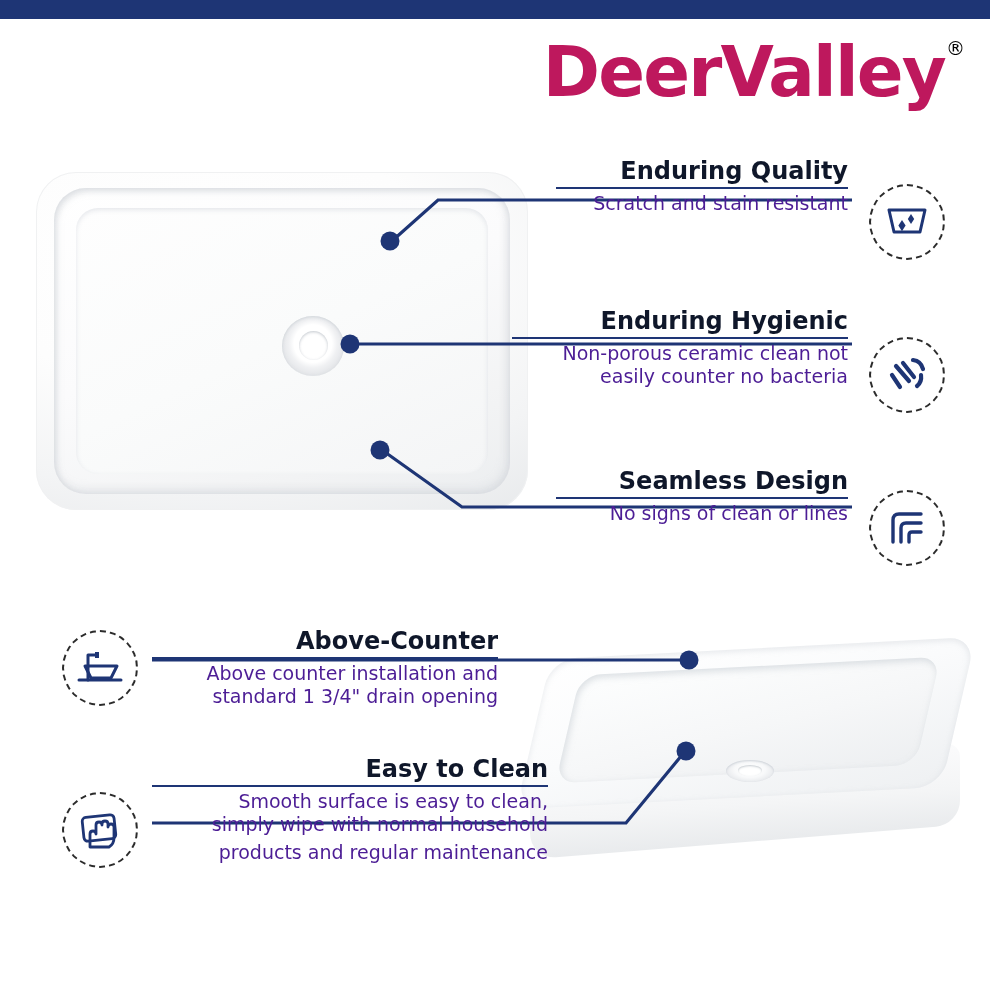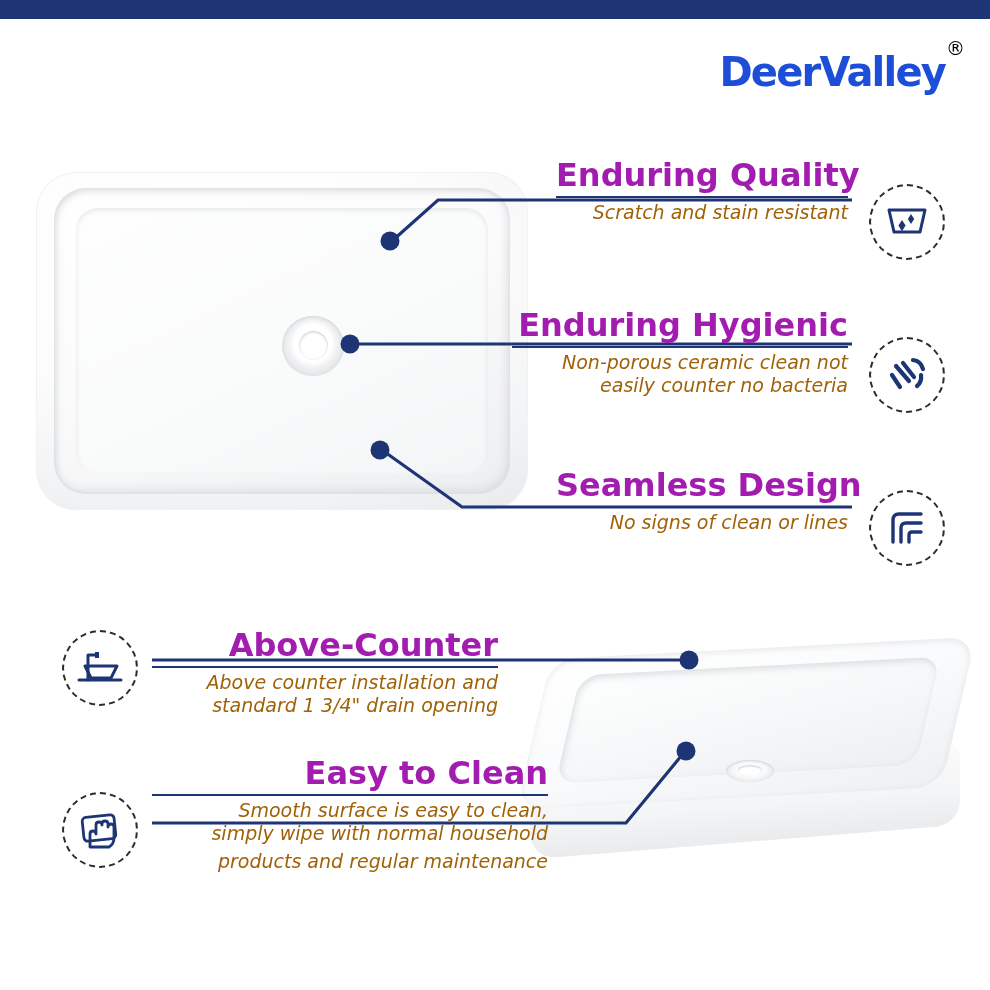--- a/index.html
+++ b/index.html
@@ -24,24 +24,24 @@
 
   
   .brand {
     position: absolute;
     left: 612px; top: 36px;
     width: 352px; height: 72px;
     display: flex; align-items: center; justify-content: flex-end;
   }
   .brand-word {
     font-family: "DejaVu Sans", sans-serif;
-    font-size: 40px;
+    font-size: 69px;
     font-weight: 700;
     letter-spacing: -1.8px;
-    color: #1d4ed8;
+    color: #be185d;
     line-height: 1;
   }
   .brand-reg {
     font-family: "DejaVu Sans", sans-serif;
     font-size: 19px;
     font-weight: 400;
     color: #000000;
     vertical-align: super;
     position: relative;
     top: -24px; left: 1px;
@@ -148,40 +148,39 @@
     width: 24px; height: 11px;
     border-radius: 50%;
     background: #ffffff;
     box-shadow: inset 0 1px 2px rgba(175,182,190,0.7);
   }
 
   
   .feature { position: absolute; }
   .feature .f-title {
     font-family: "DejaVu Sans", sans-serif;
-    font-size: 32px;
+    font-size: 24px;
     font-weight: 700;
-    color: #a21caf;
+    color: #0f172a;
     line-height: 1.12;
     white-space: nowrap;
   }
   .feature .f-rule {
     height: 2px;
     background: #1e3575;
     margin-top: 2px;
   }
   .feature .f-desc {
     font-family: "DejaVu Sans", sans-serif;
     font-size: 19px;
     font-weight: 400;
-    color: #a16207;
+    color: #4c1d95;
     line-height: 1.24;
     margin-top: 3px;
     white-space: nowrap;
-    font-style: italic;
   }
   .align-right .f-title,
   .align-right .f-desc { text-align: right; }
   .align-left .f-title,
   .align-left .f-desc { text-align: right; }
 
   
   .f1 { left: 556px; top: 158px; width: 292px; }
   .f2 { left: 512px; top: 308px; width: 336px; }
   .f3 { left: 556px; top: 468px; width: 292px; }

